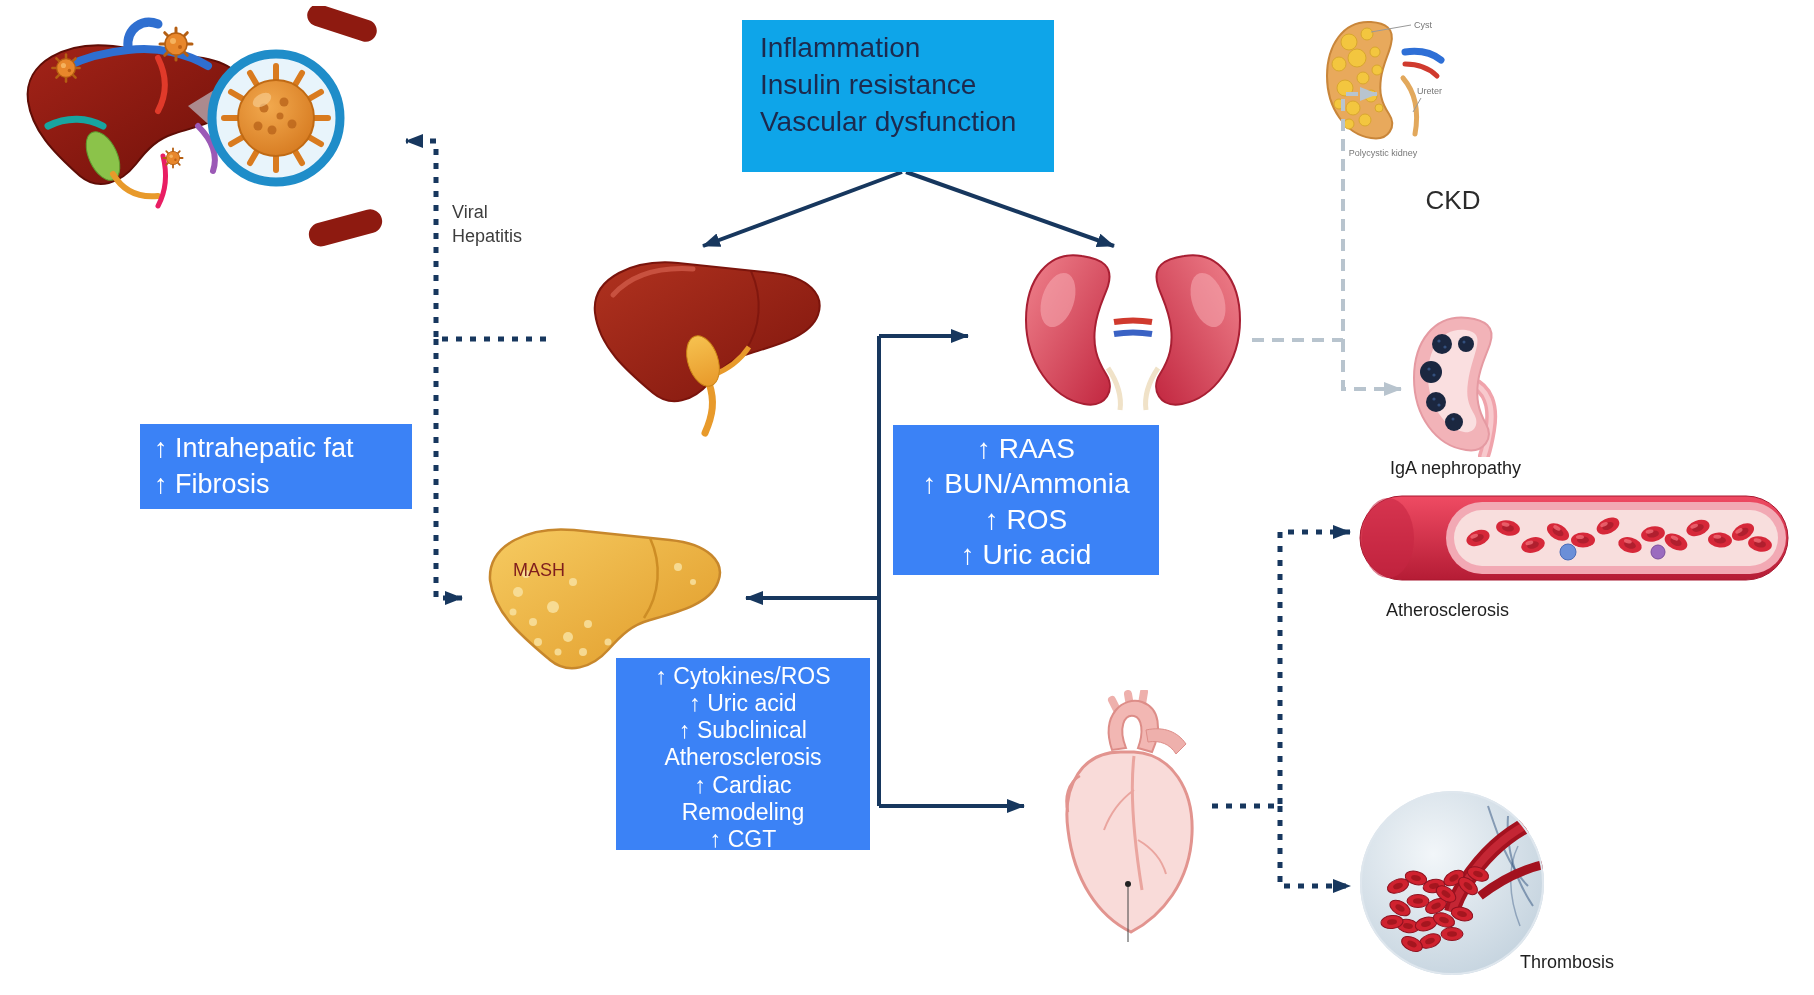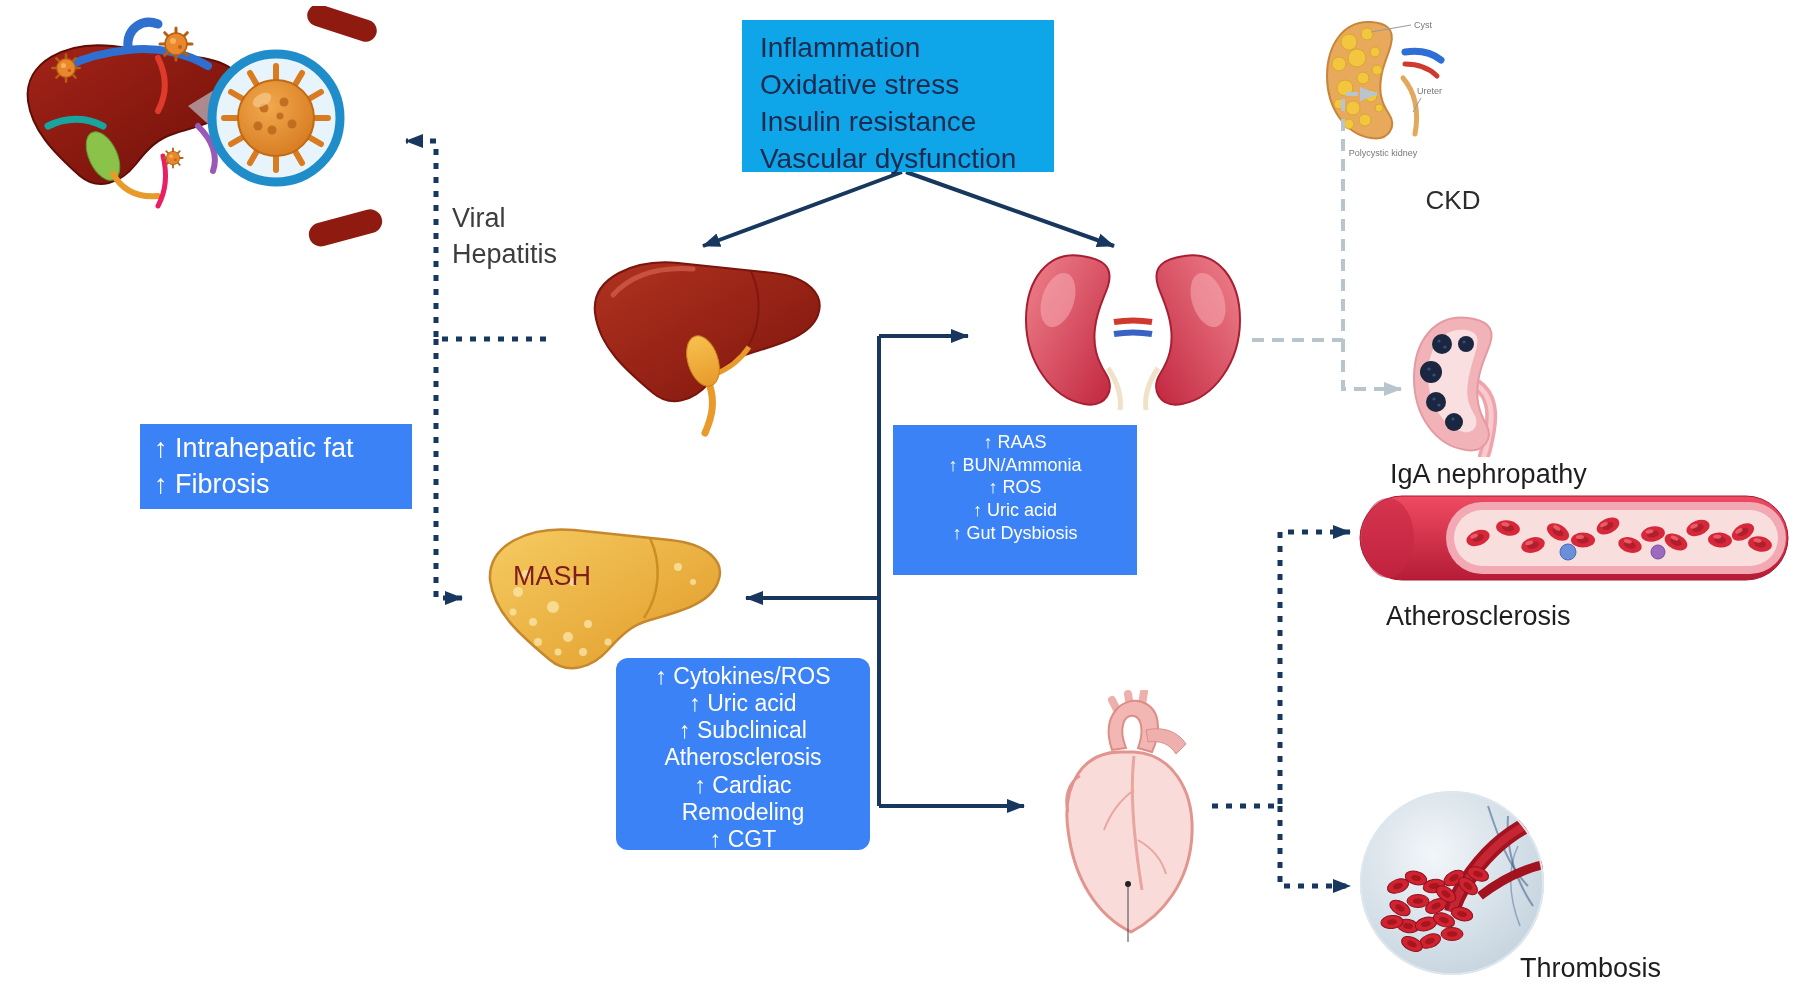--- a/index.html
+++ b/index.html
@@ -9,24 +9,24 @@
   .illus { position:absolute; }
   .illus svg { display:block; width:100%; height:100%; }
   #arrow-layer { position:absolute; left:0; top:0; width:1814px; height:995px; pointer-events:none; }
 
   .box { position:absolute; background:#3b82f6; color:#ffffff; }
   .box .bl { white-space:nowrap; }
 
   #central-box { left:742px; top:20px; width:312px; height:152px; background:#0ea5e9; color:#1c2a4e;
                  font-size:28px; line-height:1.32; padding:10px 0 0 18px; font-weight:400; }
   #liver-box   { left:140px; top:424px; width:272px; height:85px; font-size:27px; line-height:1.35; padding:6px 0 0 14px; }
-  #kidney-box  { left:893px; top:425px; width:244px; height:150px; font-size:18px; line-height:1.26; padding-top:6px; text-align:center; }
-  #cardiac-box { left:616px; top:658px; width:254px; height:192px; font-size:23px; line-height:1.18; padding-top:5px; text-align:center;border-radius:12px; }
-
-  .lbl { position:absolute; color:#3d3d3d; font-size:27px; line-height:1.35; }
+  #kidney-box  { left:893px; top:425px; width:266px; height:150px; font-size:28px; line-height:1.26; padding-top:6px; text-align:center; }
+  #cardiac-box { left:616px; top:658px; width:254px; height:192px; font-size:23px; line-height:1.18; padding-top:5px; text-align:center; }
+
+  .lbl { position:absolute; color:#3d3d3d; font-size:18px; line-height:1.35; }
   #viral-label  { left:452px; top:200px; }
   #mash-label   { left:513px; top:558px; color:#7f1d1d; }
   #ckd-label    { left:1398px; top:183px; width:110px; text-align:center; font-size:26px; color:#2b2b2b; }
   #iga-label    { left:1390px; top:456px; color:#1e1e1e; }
   #athero-label { left:1386px; top:598px; color:#1e1e1e; }
   #thromb-label { left:1520px; top:950px; color:#1e1e1e; }
 
   #viral-liver      { left:8px;    top:6px;   width:385px; height:262px; }
   #healthy-liver    { left:583px;  top:243px; width:248px; height:195px; }
   #kidneys          { left:1018px; top:248px; width:230px; height:165px; }
@@ -368,21 +368,20 @@
     <path d="M436,339 L436,598 L462,598" stroke="#17375E" stroke-width="5" fill="none" stroke-dasharray="6 8" marker-end="url(#mnavy)"></path>
     <path d="M1212,806 L1280,806 L1280,532 L1350,532" stroke="#17375E" stroke-width="5" fill="none" stroke-dasharray="6 8" marker-end="url(#mnavy)"></path>
     <path d="M1280,806 L1280,886 L1350,886" stroke="#17375E" stroke-width="5" fill="none" stroke-dasharray="6 8" marker-end="url(#mnavy)"></path>
 
     <path d="M1252,340 L1343,340 L1343,94 L1377,94" stroke="#B8C4CE" stroke-width="4" fill="none" stroke-dasharray="12 8" marker-end="url(#mgray)"></path>
     <path d="M1343,340 L1343,389 L1401,389" stroke="#B8C4CE" stroke-width="4" fill="none" stroke-dasharray="12 8" marker-end="url(#mgray)"></path>
   </svg>
 
   <div class="box" id="central-box">
     <div class="bl">Inflammation</div>
-    <div class="bl">Oxidative stress</div>
     <div class="bl">Insulin resistance</div>
     <div class="bl">Vascular dysfunction</div>
   </div>
 
   <div class="box" id="liver-box">
     <div class="bl">↑ Intrahepatic fat</div>
     <div class="bl">↑ Fibrosis</div>
   </div>
 
   <div class="box" id="kidney-box">

